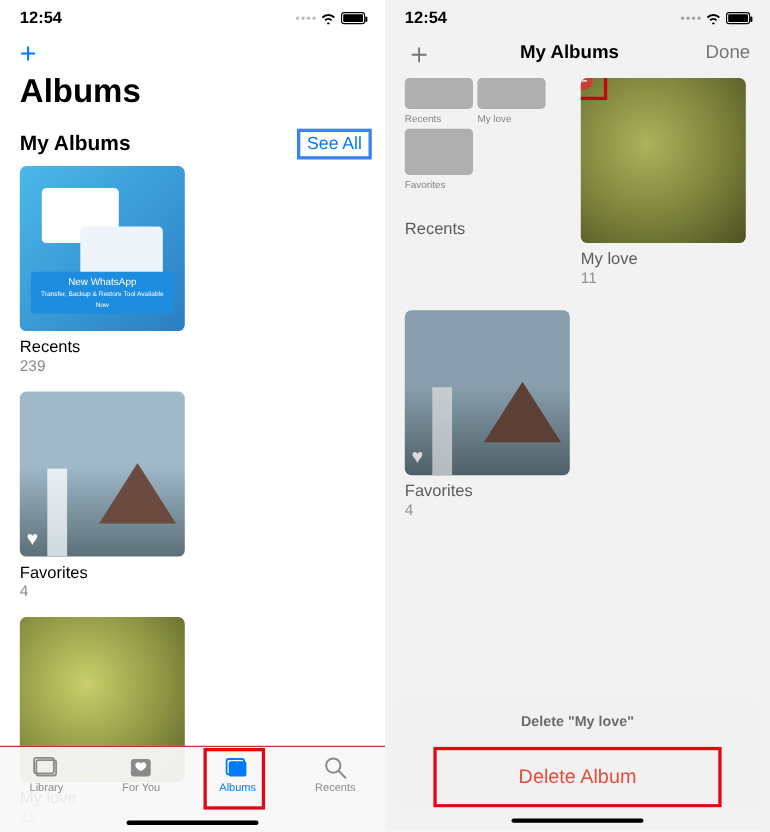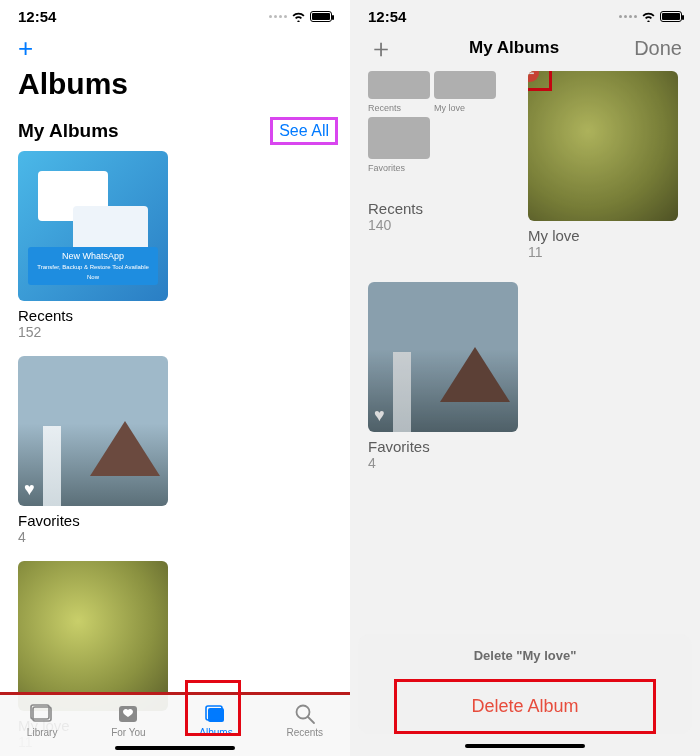--- a/index.html
+++ b/index.html
@@ -15,36 +15,36 @@
   .wifi { font-size:13px; }
   .batt { width:22px; height:11px; border:1px solid #000; border-radius:3px; position:relative;}
   .batt::after{content:"";position:absolute;right:-3px;top:3px;width:2px;height:5px;background:#000;border-radius:1px;}
   .batt .fill{background:#000;width:18px;height:7px;margin:1px;border-radius:1px;}
   
   .navbar { display:flex; align-items:center; justify-content:space-between; padding:10px 18px 6px 18px;}
   .plus { color:#007aff; font-size:26px; font-weight:300; line-height:1;}
   .plus.gray { color:#8a8a8a;}
   .title-large { font-size:30px; font-weight:700; padding:0 18px 10px 18px; color:#000;}
   .nav-title-center { font-size:17px; font-weight:600; color:#000;}
-  .done { color:#8a8a8a; font-size:20px;}
+  .done { color:#8a8a8a; font-size:17px;}
   
   .sec-head { display:flex; justify-content:space-between; align-items:center; padding:6px 18px 6px 18px;}
   .sec-title { font-size:19px; font-weight:700; color:#000;}
   .see-all { color:#007aff; font-size:16px;}
-  .red-box { border:3px solid #d946ef; padding:2px 6px; margin-right:-6px;}
+  .red-box { border:3px solid #3b82f6; padding:2px 6px; margin-right:-6px;}
   
   .grid { display:flex; flex-wrap:wrap; gap:16px; padding:0 18px;}
   .album { width:176px;}
   .thumb { width:150px; height:150px; border-radius:6px; position:relative; overflow:hidden;}
   .alb-title { font-size:15px; color:#000; margin-top:6px;}
   .alb-count { font-size:14px; color:#8a8a8a;}
   .heart { position:absolute; bottom:6px; left:6px; color:#fff; font-size:18px;}
   .sec2 { font-size:19px; font-weight:700; padding:24px 18px 8px 18px;}
   
-  .tabbar { position:absolute; bottom:0; left:0; right:0; height:64px; background:rgba(248,248,248,0.94); border-top:3px solid #b91c1c; display:flex; justify-content:space-around; align-items:flex-start; padding-top:8px;}
+  .tabbar { position:absolute; bottom:0; left:0; right:0; height:78px; background:rgba(248,248,248,0.94); border-top:1px solid #b91c1c; display:flex; justify-content:space-around; align-items:flex-start; padding-top:8px;}
   .tab { display:flex; flex-direction:column; align-items:center; gap:2px; color:#8a8a8a; font-size:10px;}
   .tab.active { color:#007aff;}
   .tab-ic{width:24px;height:22px;display:flex;align-items:center;justify-content:center;}
   .home-ind{position:absolute;bottom:6px;left:50%;transform:translateX(-50%);width:120px;height:4px;background:#000;border-radius:3px;}
   .tab-red-box{border:3px solid #e30613;position:absolute;bottom:20px;left:185px;width:56px;height:56px;}
   
   .edit-grid{display:flex;flex-wrap:wrap;gap:14px;padding:4px 18px 0 18px;}
   .mini-stack{width:62px;}
   .mini-stack .ms{width:62px;height:62px;border-radius:4px;margin-bottom:4px;background:#ccc;position:relative;}
   .ms-label{font-size:9px;color:#999;}
@@ -106,21 +106,21 @@
     </span>
   </div>
   <div class="grid">
     <div class="album">
       <div class="thumb art-recents">
         <div class="panel" style="left:20px;top:20px;width:70px;height:50px;"></div>
         <div class="panel" style="left:55px;top:55px;width:75px;height:50px;background:#eef4fa;"></div>
         <div style="position:absolute;bottom:16px;left:10px;right:10px;background:#1e8de0;color:#fff;font-size:9px;padding:4px 6px;border-radius:3px;text-align:center;">New WhatsApp<br><span style="font-size:6px;">Transfer, Backup &amp; Restore Tool Available Now</span></div>
       </div>
       <div class="alb-title">Recents</div>
-      <div class="alb-count">152</div>
+      <div class="alb-count">239</div>
     </div>
     <div class="album">
       <div class="thumb art-fav">
         <div class="wfall"></div>
           <div class="mountain"></div>
         <span class="heart">♥</span>
       </div>
       <div class="alb-title">Favorites</div>
       <div class="alb-count">4</div>
     </div>
@@ -217,21 +217,20 @@
       <div class="r-album shake">
         <div class="r-thumb art-leaf">
           <div class="minus-badge">−</div>
           <div class="badge-red-box"></div>
         </div>
         <div class="r-title">My love</div>
         <div class="r-count">11</div>
       </div>
       <div class="r-album" style="margin-top:-80px;">
         <div class="r-title">Recents</div>
-        <div class="r-count">140</div>
       </div>
     </div>
     <div style="padding:8px 18px 0 18px;">
       <div class="r-thumb art-fav" style="width:150px;height:150px;">
         <div class="wfall"></div>
           <div class="mountain"></div>
         <span class="heart">♥</span>
       </div>
       <div class="r-title">Favorites</div>
       <div class="r-count">4</div>

